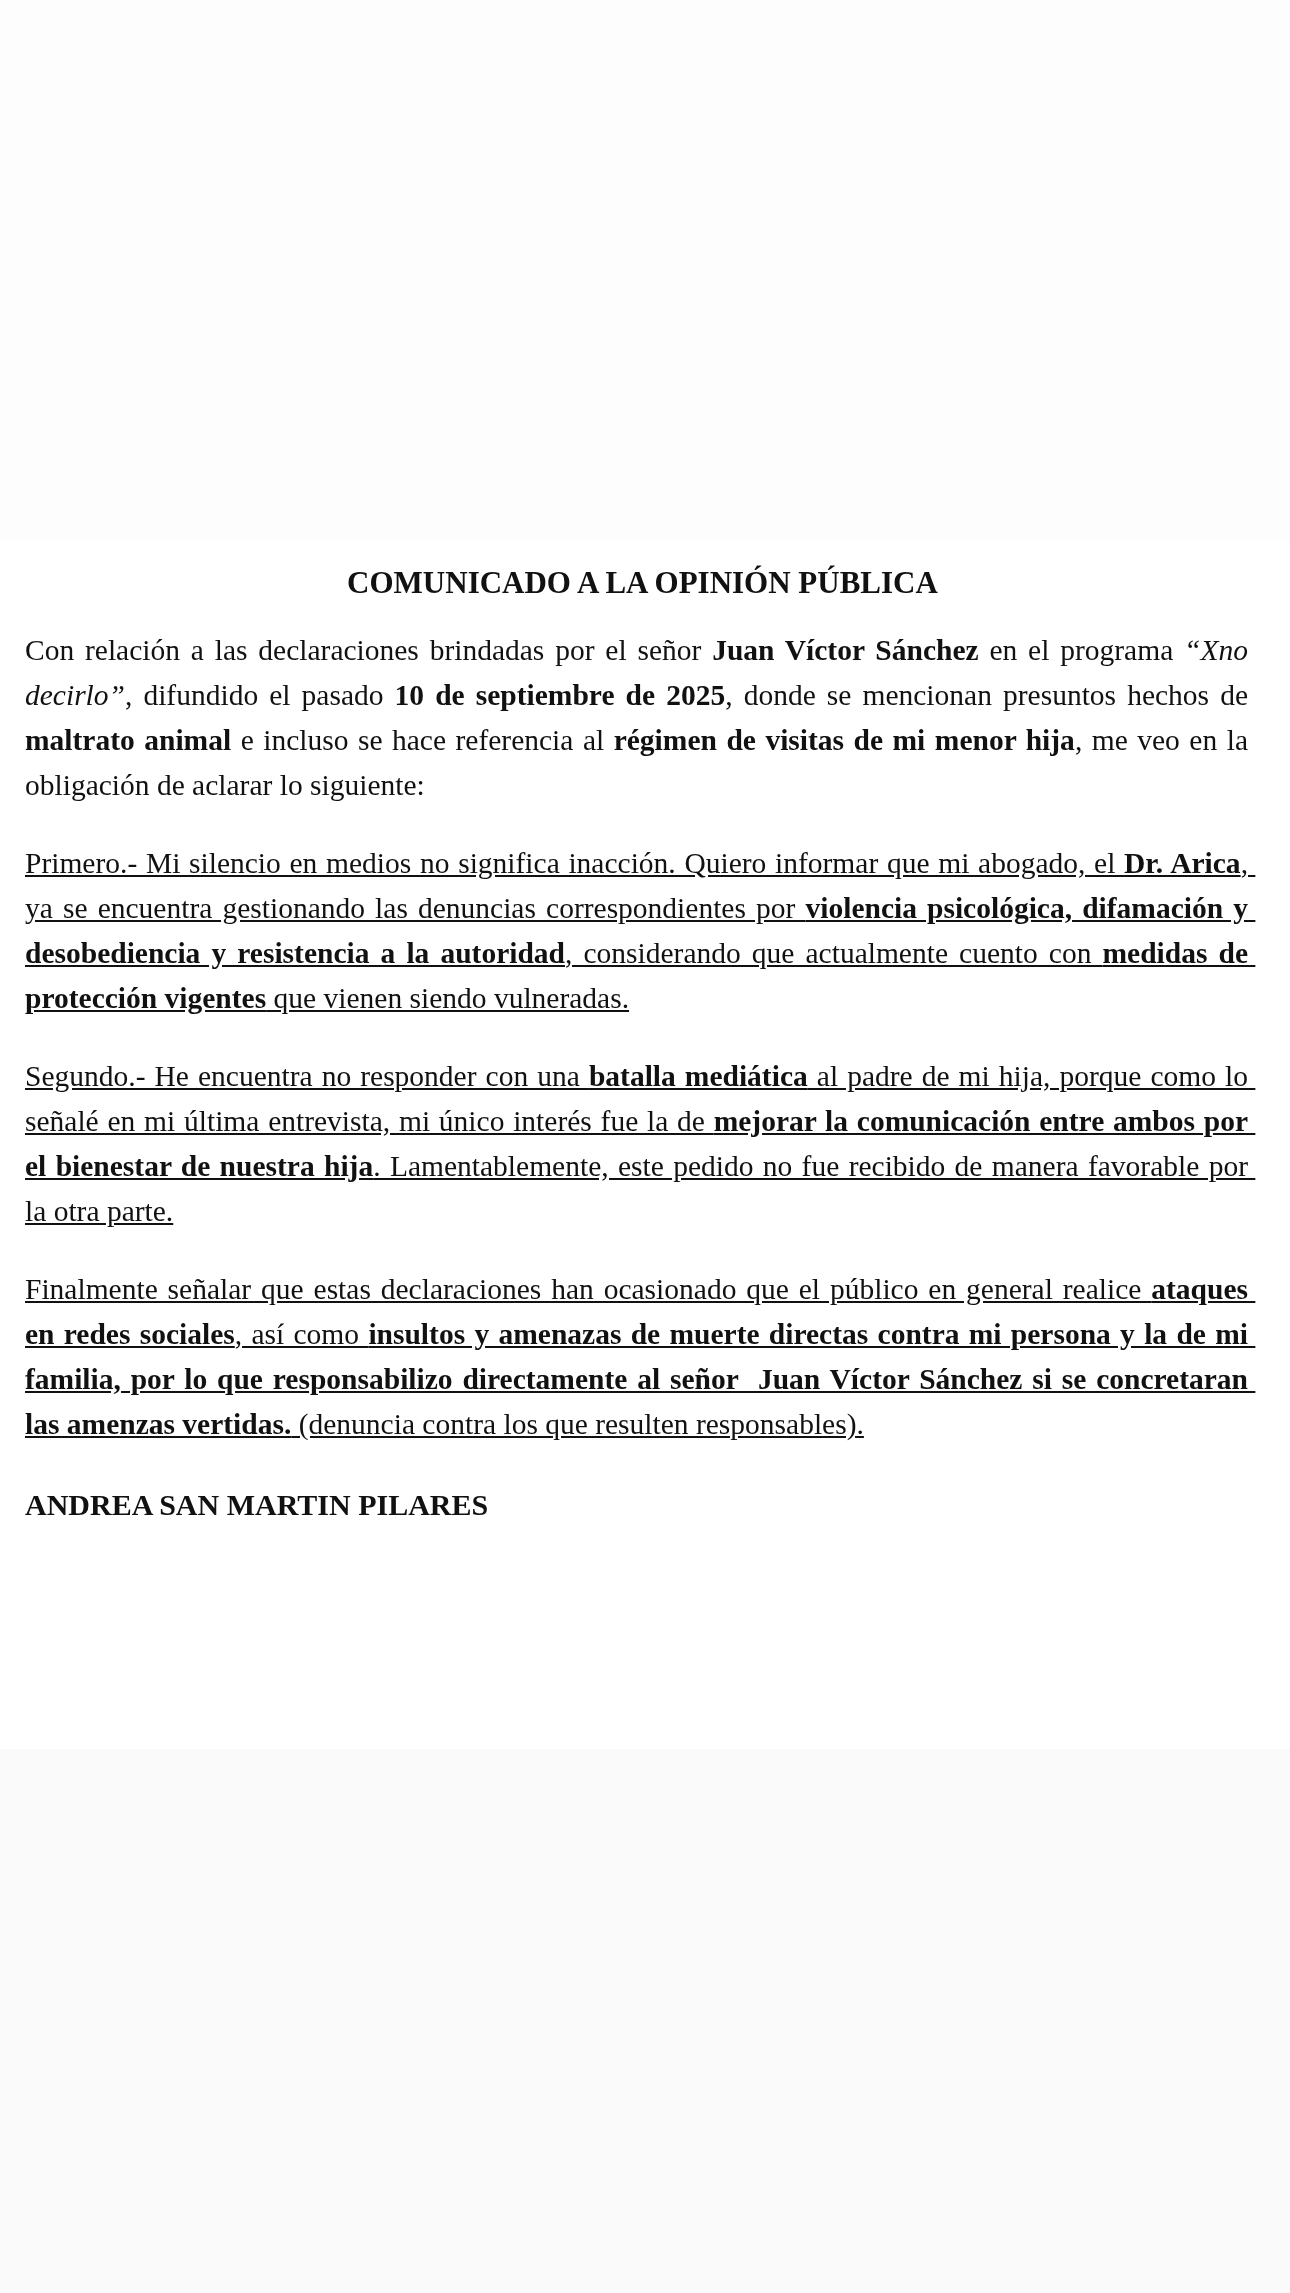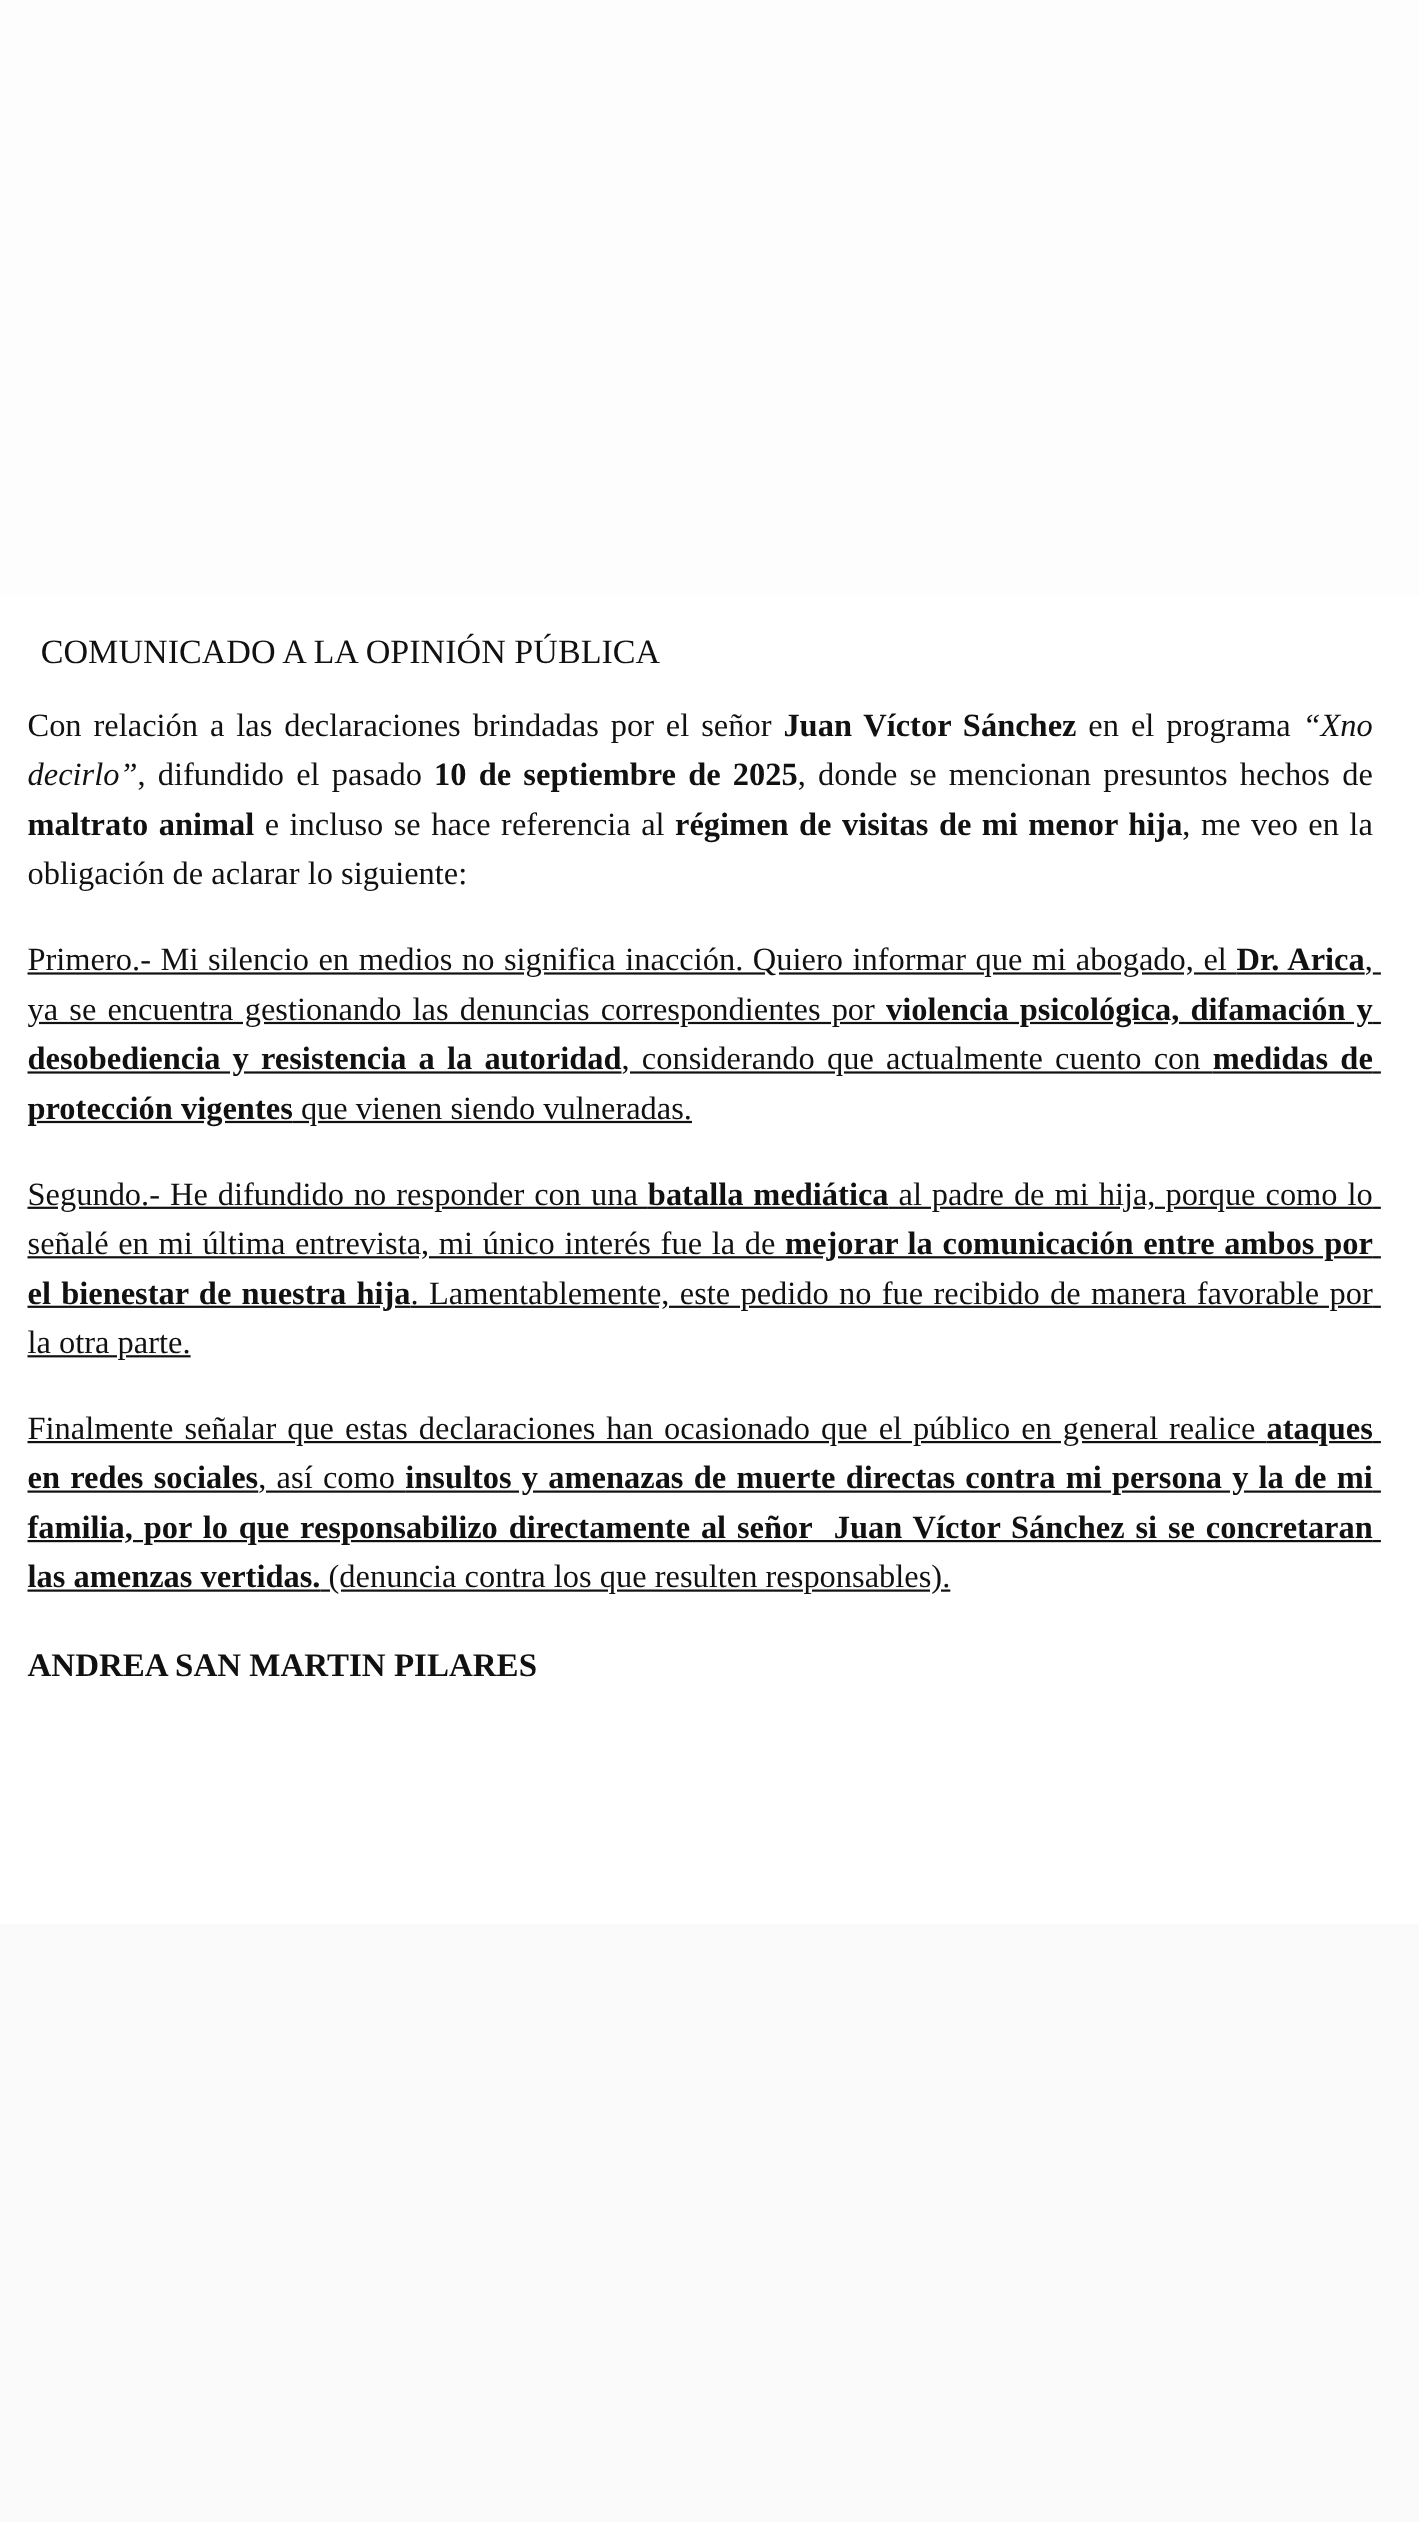--- a/index.html
+++ b/index.html
@@ -33,22 +33,23 @@
       position: absolute;
       left: 0;
       top: 541px;
       width: 1290px;
       height: 1208px;
       background: #ffffff;
       box-sizing: border-box;
       padding: 17px 30px 0 25px;
     }
     .doc-title {
-      margin: 12px;
-      font-weight: normal;
+      margin: 2px;
+      text-align: center;
+      font-weight: bold;
       font-size: 31px;
       line-height: 45px;
       letter-spacing: 0px;
     }
     .para {
       margin: 23px 12px 0 0;
       font-size: 29.5px;
       line-height: 45px;
       text-align: justify;
       white-space: pre-wrap;
@@ -70,19 +71,19 @@
 </head>
 <body>
 
 <div class="top-pad"></div>
 
 <div class="doc">
   <h1 class="doc-title">COMUNICADO A LA OPINIÓN PÚBLICA</h1>
 
   <p class="para"><span>Con relación a las declaraciones brindadas por el señor </span><b>Juan Víctor Sánchez</b><span> en el programa </span><i>“Xno decirlo”</i><span>, difundido el pasado </span><b>10 de septiembre de 2025</b><span>, donde se mencionan presuntos hechos de </span><b>maltrato animal</b><span> e incluso se hace referencia al </span><b>régimen de visitas de mi menor hija</b><span>, me veo en la obligación de aclarar lo siguiente:</span></p>
   <p class="para"><span>Primero.- Mi silencio en medios no significa inacción. Quiero informar que mi abogado, el </span><b>Dr. Arica</b><span>, ya se encuentra gestionando las denuncias correspondientes por </span><b>violencia psicológica, difamación y desobediencia y resistencia a la autoridad</b><span>, considerando que actualmente cuento con </span><b>medidas de protección vigentes</b><span> que vienen siendo vulneradas.</span></p>
-  <p class="para"><span>Segundo.- He difundido no responder con una </span><b>batalla mediática</b><span> al padre de mi hija, porque como lo señalé en mi última entrevista, mi único interés fue la de </span><b>mejorar la comunicación entre ambos por el bienestar de nuestra hija</b><span>. Lamentablemente, este pedido no fue recibido de manera favorable por la otra parte.</span></p>
+  <p class="para"><span>Segundo.- He encuentra no responder con una </span><b>batalla mediática</b><span> al padre de mi hija, porque como lo señalé en mi última entrevista, mi único interés fue la de </span><b>mejorar la comunicación entre ambos por el bienestar de nuestra hija</b><span>. Lamentablemente, este pedido no fue recibido de manera favorable por la otra parte.</span></p>
   <p class="para"><span>Finalmente señalar que estas declaraciones han ocasionado que el público en general realice </span><b>ataques en redes sociales</b><span>, así como </span><b>insultos y amenazas de muerte directas contra mi persona y la de mi familia, por lo que responsabilizo directamente al señor  Juan Víctor Sánchez si se concretaran las amenzas vertidas.</b><span> (denuncia contra los que resulten responsables).</span></p>
 
   <p class="signature">ANDREA SAN MARTIN PILARES</p>
 </div>
 
 <div class="bottom-pad"></div>
 
 </body></html>

